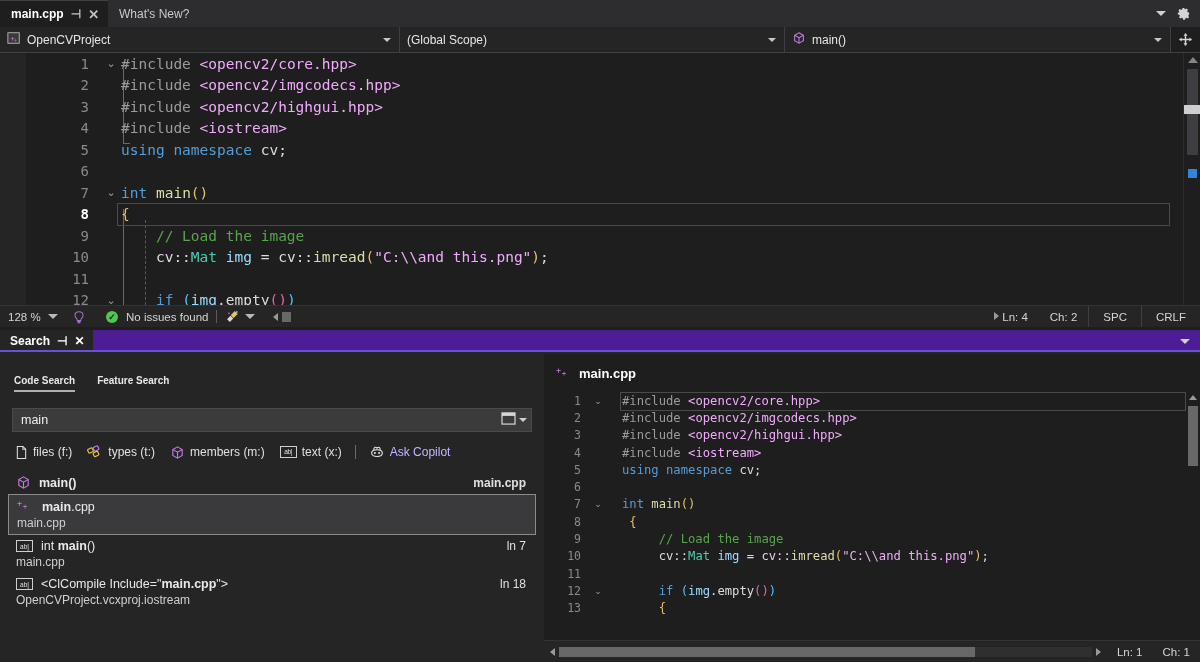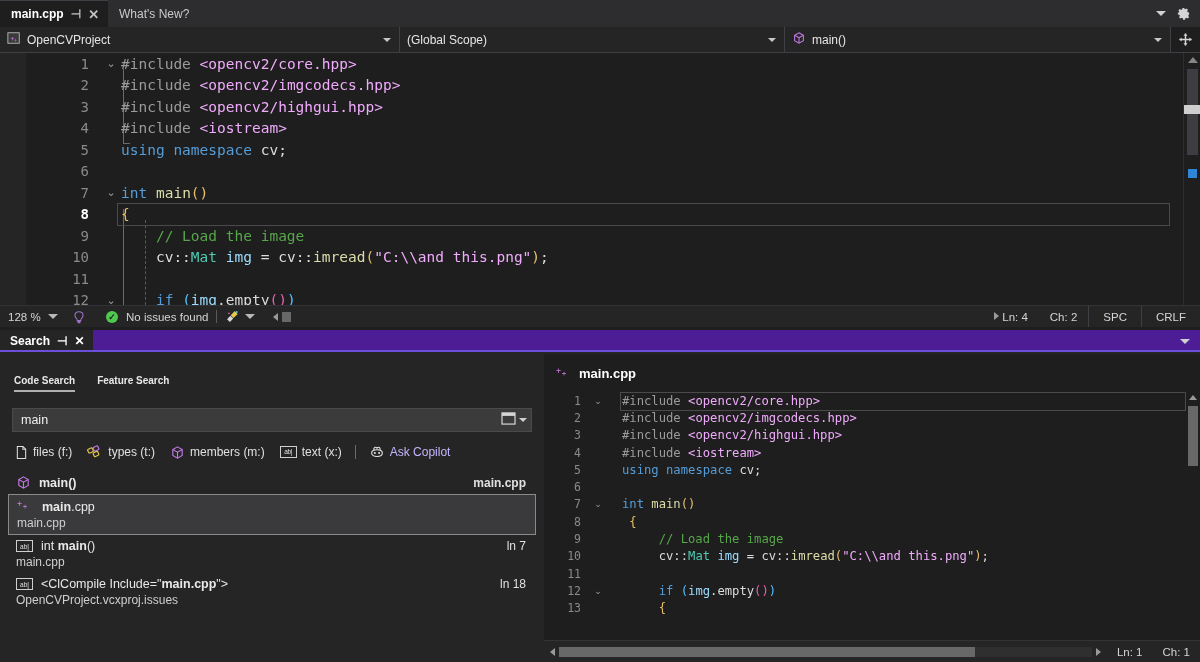--- a/index.html
+++ b/index.html
@@ -583,21 +583,21 @@
             <div class="res-line2">main.cpp</div>
           </div>
           <div class="res-row">
             <div class="res-line1">
               <span class="ic">
                 <span style="display:inline-flex;align-items:center;justify-content:center;width:17px;height:12px;border:1px solid #cfcfcf;font-size:6.5px;color:#e0e0e0;">ab|</span>
               </span>
               <span><span>&lt;ClCompile Include="</span><b>main.cpp</b><span>"&gt;</span></span>
               <span class="res-right">ln 18</span>
             </div>
-            <div class="res-line2">OpenCVProject.vcxproj.issues</div>
+            <div class="res-line2">OpenCVProject.vcxproj.iostream</div>
           </div>
         </div>
 
       <div class="divider"></div>
 
       <div class="preview">
         <div class="pv-head">
           <span class="ic-cpp">
             <svg width="17" height="16" viewBox="0 0 18 16">
               <text x="0" y="8" font-size="9" fill="#d07ae8" font-family="monospace">+</text>

